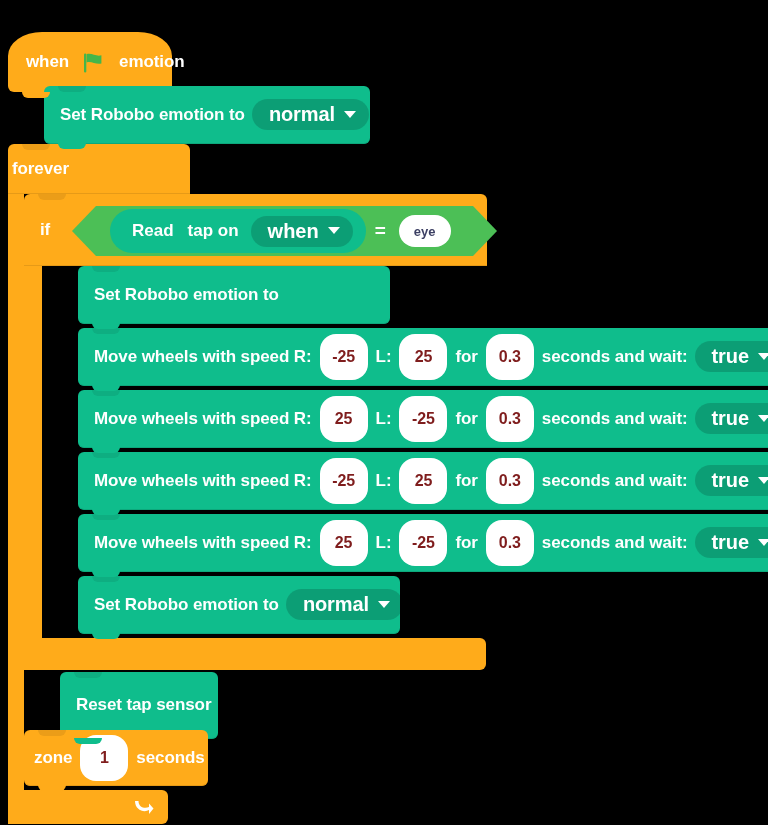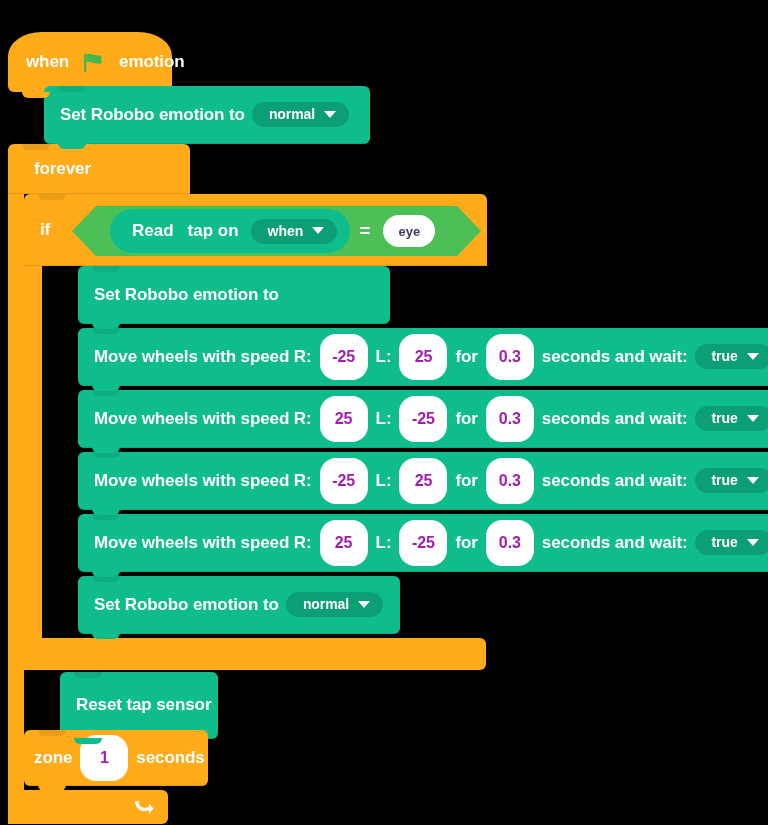--- a/index.html
+++ b/index.html
@@ -83,39 +83,39 @@
 
   
   .pill-dd {
     display: inline-flex;
     align-items: center;
     gap: 9px;
     background: rgba(0,0,0,0.16);
     border-radius: 16px;
     padding: 5px 13px 6px 17px;
     margin: 0 3px;
-    font-size: 14px;
+    font-size: 20px;
     font-weight: bold;
     color: #ffffff;
     line-height: 1;
   }
   .caret {
     width: 0; height: 0;
     border-left: 6px solid transparent;
     border-right: 6px solid transparent;
     border-top: 7px solid #ffffff;
     flex: none;
   }
 
   .oval-num {
     display: inline-flex;
     align-items: center;
     justify-content: center;
     background: #ffffff;
-    color: #a21caf;
+    color: #7f1d1d;
     border-radius: 16px;
     min-width: 26px;
     height: 30px;
     padding: 8px 11px;
     margin: 0 4px;
     font-size: 16px;
     font-weight: bold;
     line-height: 1;
   }
   .oval-txt {
@@ -213,21 +213,21 @@
   </div>
 
   <div class="blk teal teal-d stack notch-top notch-bot" style="left:8px; top:86px; width:326px; height:58px;">
     <span class="lbl first">Set Robobo emotion to</span>
     <span class="pill-dd">
       <span>normal</span>
       <i class="caret"></i>
     </span>
   </div>
 
-  <div class="blk orange orange-d c-top notch-top" style="left:8px; top:144px; width:182px; height:50px; padding-left:26px;">
+  <div class="blk orange orange-d c-top notch-top" style="left:8px; top:144px; width:182px; height:50px; padding-left:4px;">
     <span class="lbl first">forever</span>
   </div>
   <div class="c-left orange" style="left:8px; top:194px; width:16px; height:596px;"></div>
   <div class="c-bot orange" style="left:8px; top:790px; width:160px; height:34px;">
     <span class="loop-arrow" style="right:14px; top:7px;">
       <svg viewBox="0 0 22 20" width="22" height="20" aria-hidden="true">
         <path d="M3 4 C3 13 12 16 17 13 L17 17 L21.5 11.5 L17 6.5 L17 10
                  C13 12 6.5 10.5 6.5 4 Z" fill="#ffffff"></path>
       </svg>
     </span>

